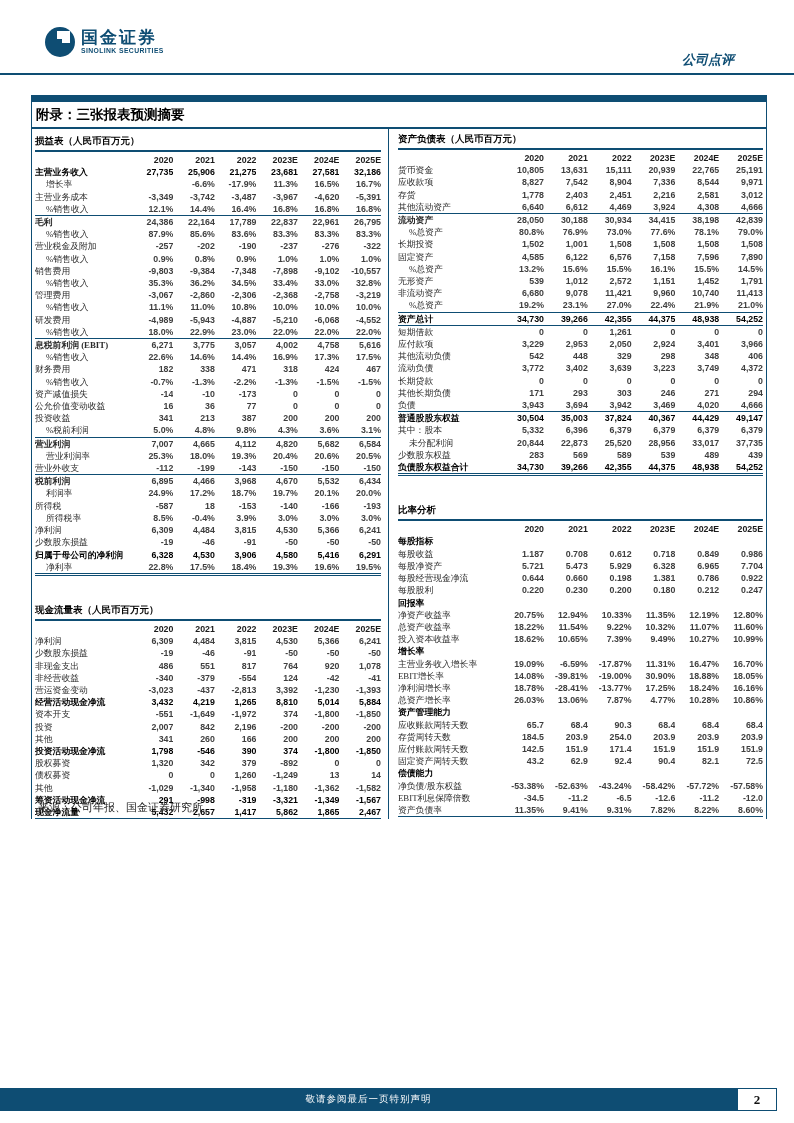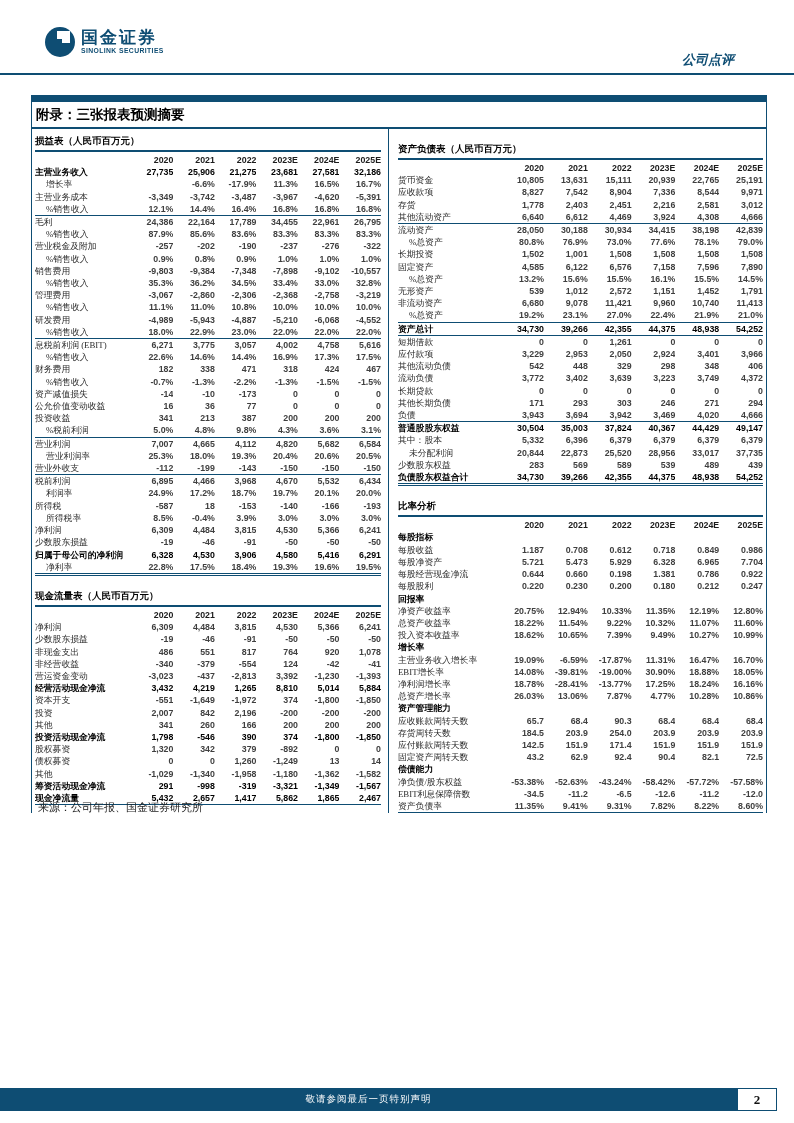--- a/index.html
+++ b/index.html
@@ -18,36 +18,36 @@
   .brand-en{font-size:6.8px;font-weight:700;color:var(--navy);letter-spacing:.4px;font-family:"Liberation Sans",sans-serif;}
   .page-type{position:absolute;top:51px;right:60px;font-size:13px;color:var(--navy);font-style:italic;font-weight:700;}
   .hdr-rule{position:absolute;top:73px;left:0;width:100%;height:2px;background:var(--navy);}
 
   
   .appendix{position:absolute;top:95px;left:31px;width:736px;border-left:1.5px solid var(--navy);border-right:1.5px solid var(--navy);}
   .app-topbar{height:7px;background:var(--navy);}
   .app-title{font-size:13.5px;font-weight:700;color:#000;padding:4px 4px 3px 4px;border-bottom:2px solid var(--navy);}
   .cols{display:flex;align-items:stretch;}
   .col-left{width:357px;flex:none;border-right:1.2px solid var(--navy);padding:3px 7px 0 3px;}
-  .col-right{flex:1;padding:11px 3px 0 9px;}
+  .col-right{flex:1;padding:1px 3px 0 9px;}
 
   .tbl-heading{font-size:9.5px;font-weight:700;color:#000;padding:3px 0 2px 0;border-bottom:2.2px solid var(--navy);}
-  .mt{margin-top:11px;}
+  .mt{margin-top:25px;}
 
   table{width:100%;border-collapse:collapse;table-layout:fixed;}
   col.c-lbl{width:28%;}
   th,td{font-size:8.8px;line-height:12.2px;white-space:nowrap;overflow:hidden;
         text-align:right;vertical-align:bottom;color:var(--txt);
         font-family:"Liberation Sans","DejaVu Sans",sans-serif;font-weight:700;}
   th{color:#1c1c1c;padding-top:2px;text-align:right;}
   td.lbl,th.lbl{text-align:left;font-family:"Liberation Serif","DejaVu Serif",serif;font-weight:400;color:#2a2a2a;}
   tr.b td{color:#000;}
   tr.b td.lbl,tr.sec td.lbl{font-weight:700;color:#000;}
   tr.i td.lbl{padding-left:11px;}
-  tr.lt td{border-top:1px solid var(--navy);}
+  tr.lt td{border-top:1px solid var(--navy);font-weight:bold;}
   tr.lb td{border-bottom:1px solid var(--navy);}
   tr.dbl td{border-bottom:3px double var(--navy);}
   tr.end td{border-bottom:1.6px solid var(--navy);}
 
   .source{position:absolute;top:800px;left:38px;font-size:11px;color:#222;}
 
   
   .footer-bar{position:absolute;left:0;bottom:12px;width:737px;height:23px;background:var(--navy);
               display:flex;align-items:center;justify-content:center;}
   .footer-bar span{color:#fff;font-size:9.5px;letter-spacing:1px;}
@@ -133,21 +133,21 @@
                 <td>16.4%</td>
                 <td>16.8%</td>
                 <td>16.8%</td>
                 <td>16.8%</td>
               </tr>
               <tr class="lt">
                 <td class="lbl">毛利</td>
                 <td>24,386</td>
                 <td>22,164</td>
                 <td>17,789</td>
-                <td>34,455</td>
+                <td>22,837</td>
                 <td>22,961</td>
                 <td>26,795</td>
               </tr>
               <tr class="i">
                 <td class="lbl">%销售收入</td>
                 <td>87.9%</td>
                 <td>85.6%</td>
                 <td>83.6%</td>
                 <td>83.3%</td>
                 <td>83.3%</td>

